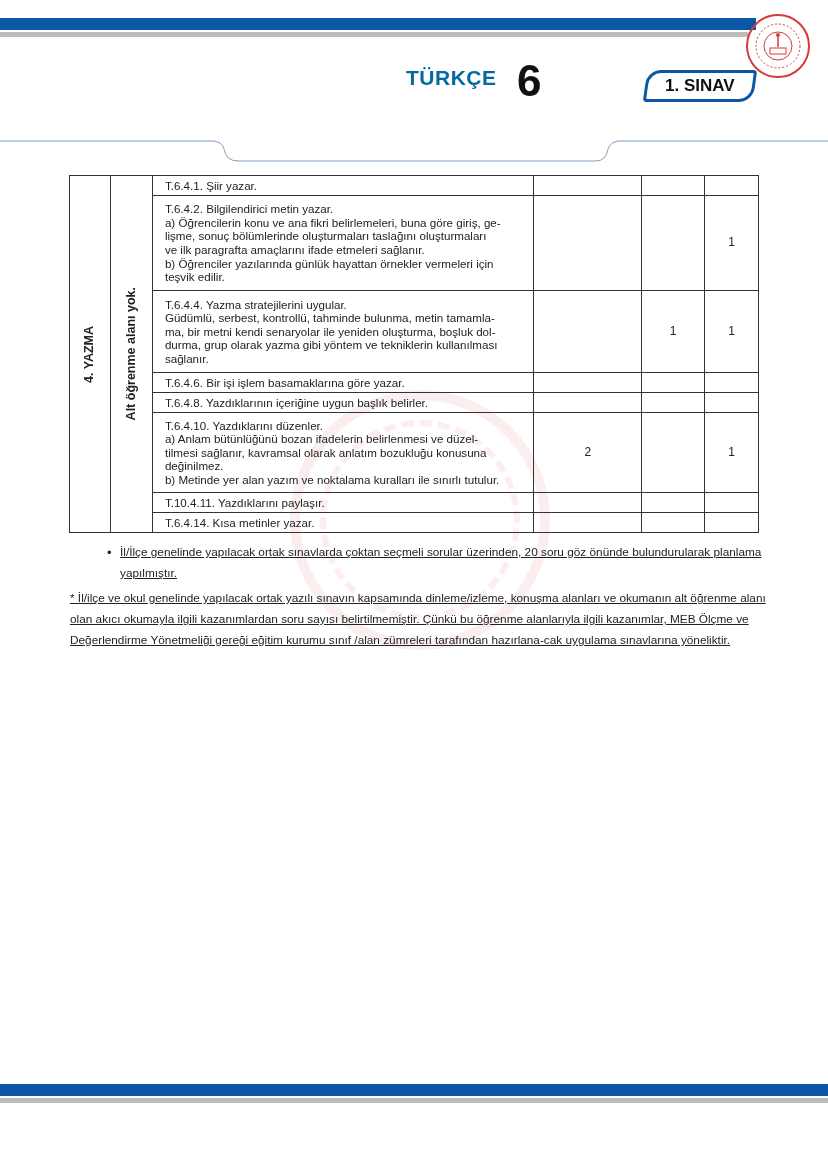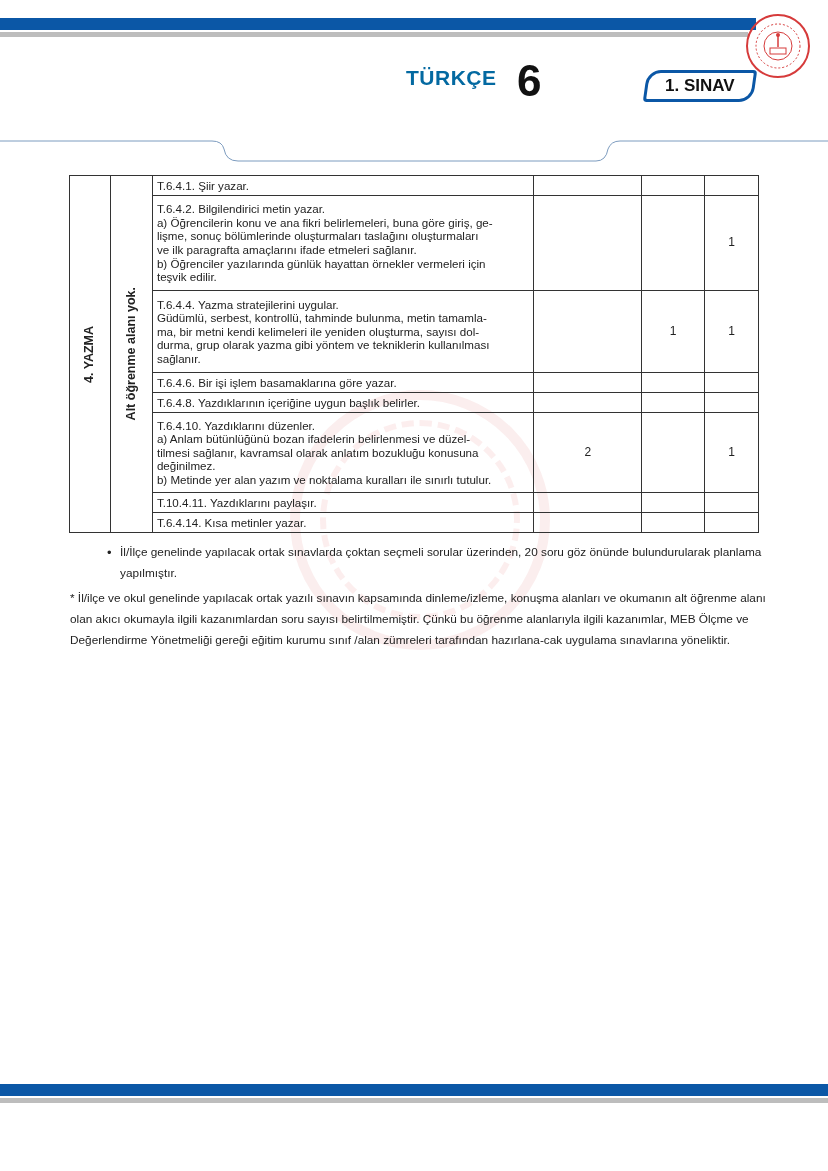--- a/index.html
+++ b/index.html
@@ -7,24 +7,24 @@
   .abs { position:absolute; }
   .bar-blue { background:#0b57a6; }
   .bar-gray { background:#bdbdbd; }
   .title-turkce { font-family:"Liberation Sans", sans-serif; font-weight:900; font-size:21px; letter-spacing:0.5px; color:#0369a1; }
   .title-num { font-family:"Liberation Sans", sans-serif; font-weight:900; font-size:44px; color:#111; }
   .sinav-tab { border:3px solid #0b57a6; border-radius:14px 4px 14px 4px; background:#fff; font-weight:700; font-size:17px; color:#111; display:flex; align-items:center; justify-content:center; box-sizing:border-box; transform:skewX(-8deg); }
   .sinav-tab span { transform:skewX(8deg); display:inline-block; }
   .seal { border-radius:50%; border:2px solid #d63b3b; box-sizing:border-box; }
   table.kaz { position:absolute; left:69px; top:175px; border-collapse:collapse; width:690px; font-size:11.6px; line-height:13.6px; color:#222; }
   table.kaz td { border:1.3px solid #333; padding:0 4px; vertical-align:middle; }
-  table.kaz td.txt { padding:1px 4px; }
+  table.kaz td.txt { padding:1px 12px; }
   table.kaz td.num { text-align:center; font-size:12px; }
   .vert { writing-mode:vertical-rl; transform:rotate(180deg); font-weight:700; font-size:12.5px; white-space:nowrap; margin:auto; }
-  .notes { position:absolute; left:70px; top:542px; width:700px; font-size:11.8px; line-height:21px; color:#222; }
+  .notes { position:absolute; left:70px; top:542px; width:700px; font-size:11.8px; line-height:21px; color:#222;text-decoration:underline; }
   .notes ul { margin:0; padding:0 0 0 50px; list-style:none; }
   .notes li { position:relative; margin-bottom:1px; }
   .notes li::before { content:"\2022"; position:absolute; left:-13px; top:0; font-size:13px; }
   .footnote { margin-top:4px; }
   .watermark { position:absolute; left:290px; top:390px; width:260px; height:260px; border-radius:50%; border:10px solid rgba(220,90,90,0.10); box-sizing:border-box; pointer-events:none; }
   .watermark::after { content:""; position:absolute; left:20px; top:20px; right:20px; bottom:20px; border-radius:50%; border:6px dashed rgba(220,90,90,0.10); }
 </style>
 </head>
 <body>
 
@@ -88,21 +88,21 @@
         <div>teşvik edilir.</div>
       </td>
       <td class="num"></td>
       <td class="num"></td>
       <td class="num">1</td>
     </tr>
     <tr style="height:82px">
       <td class="txt">
         <div>T.6.4.4. Yazma stratejilerini uygular.</div>
         <div>Güdümlü, serbest, kontrollü, tahminde bulunma, metin tamamla-</div>
-        <div>ma, bir metni kendi kelimeleri ile yeniden oluşturma, sayısı dol-</div>
+        <div>ma, bir metni kendi senaryolar ile yeniden oluşturma, boşluk dol-</div>
         <div>durma, grup olarak yazma gibi yöntem ve tekniklerin kullanılması</div>
         <div>sağlanır.</div>
       </td>
       <td class="num"></td>
       <td class="num">1</td>
       <td class="num">1</td>
     </tr>
     <tr style="height:20px">
       <td class="txt">
           <div>T.6.4.6. Bir işi işlem basamaklarına göre yazar.</div>

